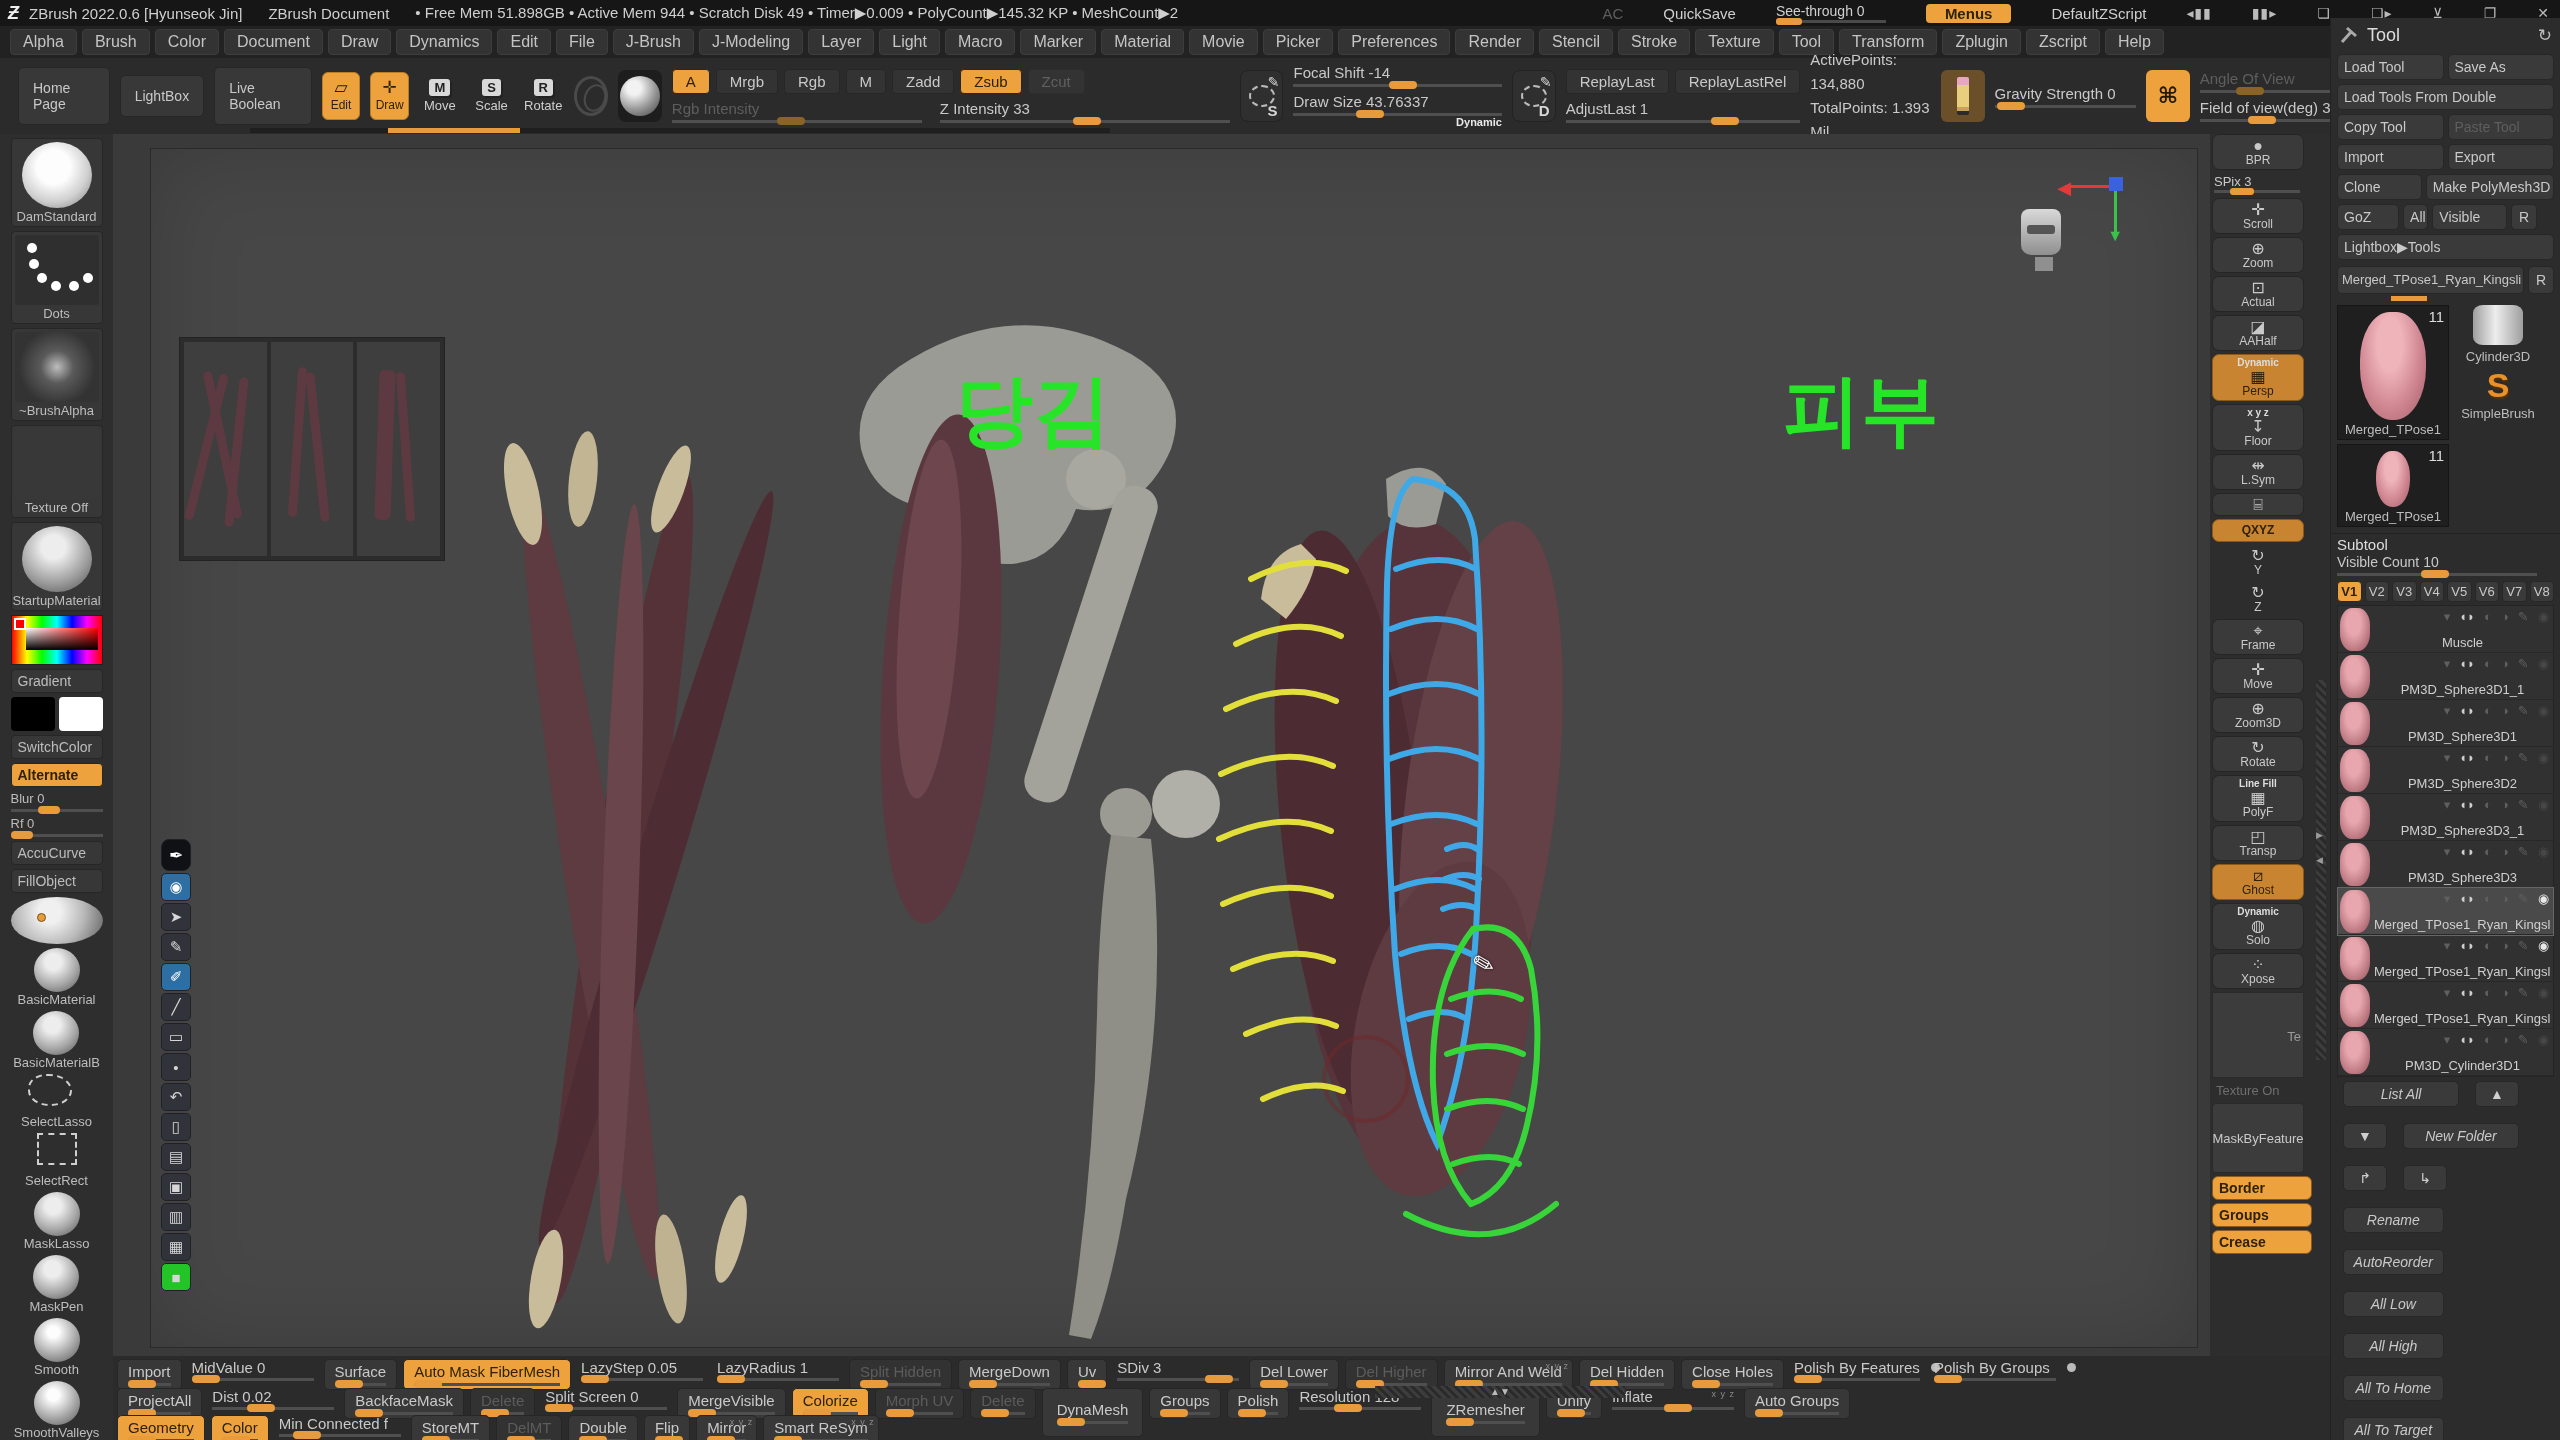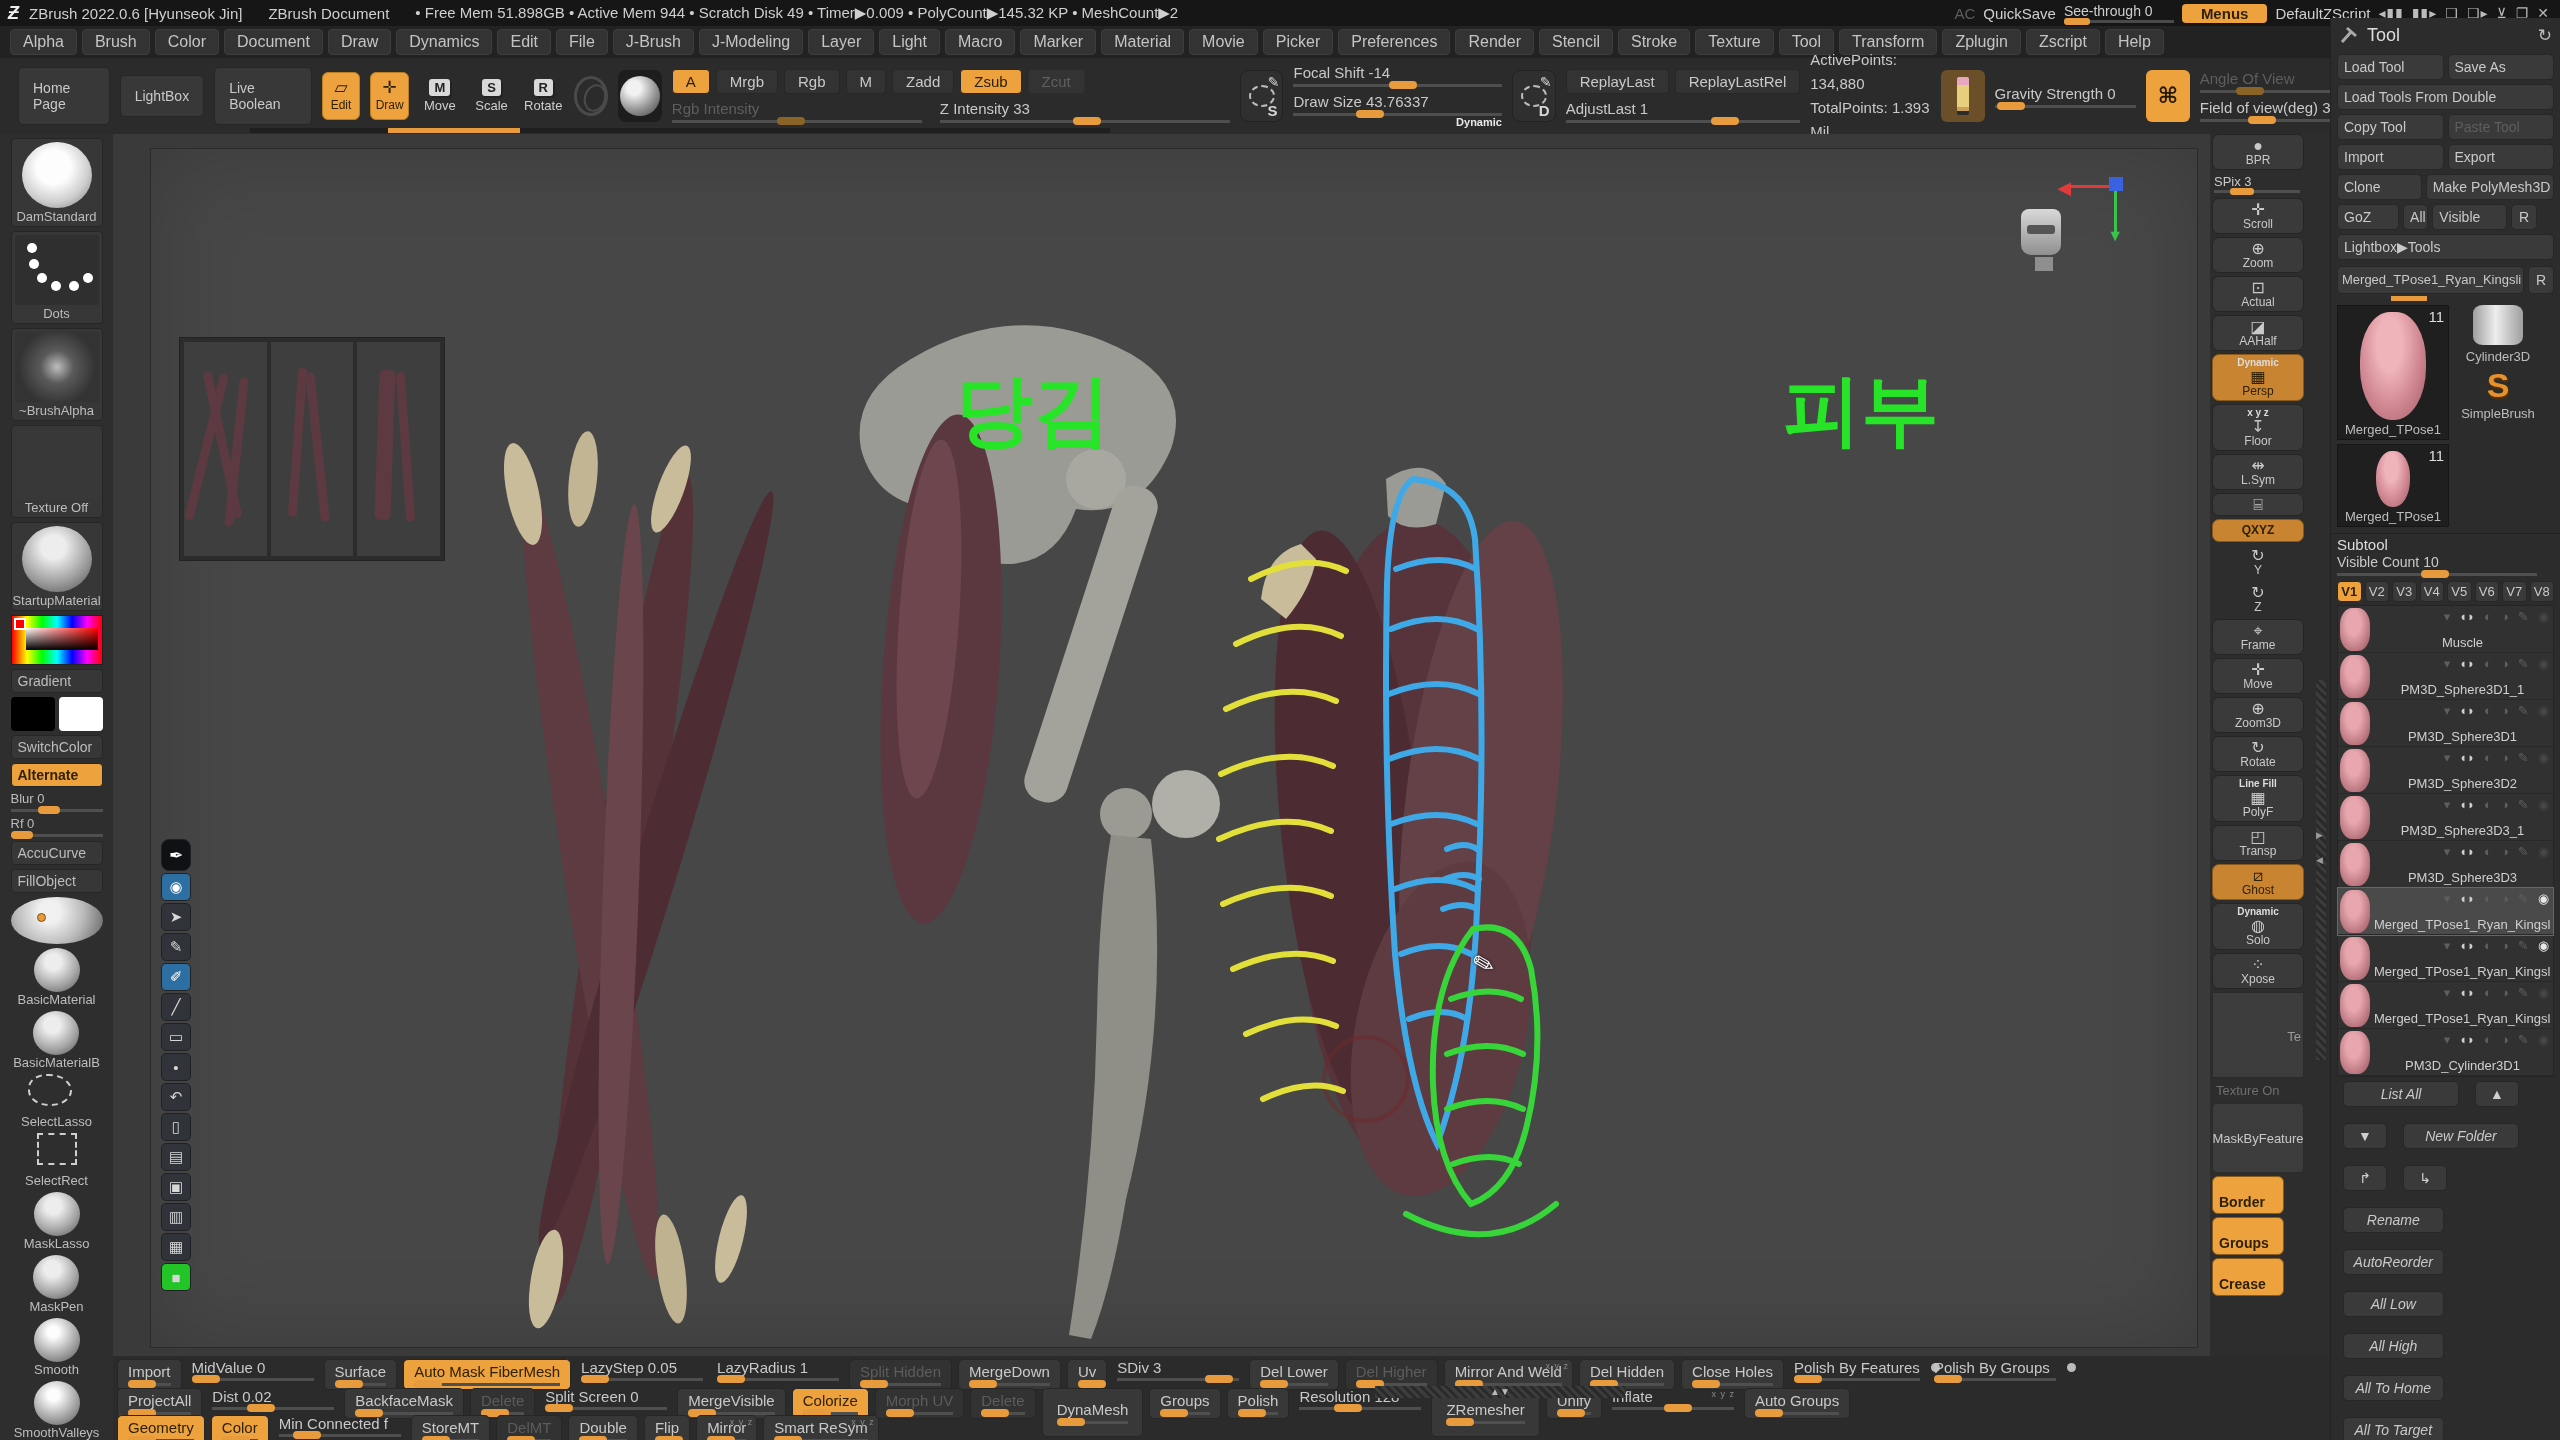--- a/index.html
+++ b/index.html
@@ -4,21 +4,21 @@
 <style>
   * { margin:0; padding:0; box-sizing:border-box; }
   html,body { width:2560px; height:1440px; overflow:hidden; background:#2d2d2d;
     font-family:"Liberation Sans","DejaVu Sans",sans-serif; color:#c8c8c8; }
 
   
   #titlebar { position:absolute; left:0; top:0; width:2560px; height:26px; background:#161616;
     display:flex; align-items:center; font-size:15px; color:#cfcfcf; }
   #logo { font-style:italic; font-weight:bold; color:#eee; font-size:18px; margin:0 10px 0 8px; }
   #titlebar .sep { width:26px; }
-  #tb-right { margin-left:auto; display:flex; align-items:center; gap:8px; padding-right:10px; }
+  #tb-right { margin-left:auto; display:flex; align-items:center; gap:40px; padding-right:10px; }
   #tb-right .dim { color:#5d5d5d; }
   .seethrough { display:flex; flex-direction:column; font-size:14px; line-height:14px; }
   .seethrough .strk { width:110px; height:3px; background:#4a4a4a; margin-top:2px; position:relative; }
   .seethrough .strk i { position:absolute; left:0; top:-2px; width:26px; height:7px; background:#e89b3c; border-radius:3px; }
   .menus-btn { background:#eda23e; color:#30220a; border-radius:4px; padding:1px 19px; font-weight:bold; }
   .winglyph { color:#bbb; font-size:14px; letter-spacing:1px; }
 
   
   #menubar { position:absolute; left:0; top:26px; width:2330px; height:32px; background:#222;
     display:flex; align-items:center; gap:5px; padding-left:10px; }
@@ -145,22 +145,22 @@
   .si.bare { background:none; border:none; }
   .si.slider { background:none; border:none; align-items:flex-start; padding-left:2px; }
   .si.slider .sl { font-size:13px; }
   .si.slider .strk { width:86px; height:3px; background:#4f4f4f; position:relative; margin-top:2px; }
   .si.slider .strk i { position:absolute; top:-2px; left:16px; width:24px; height:7px; background:#e89b3c; border-radius:3px; }
   #texbox { width:92px; height:86px; background:#3c3c3c; border:1px solid #2a2a2a; position:relative; color:#9a9a9a; font-size:13px; }
   #texbox span { position:absolute; right:2px; top:36px; }
   .texon { font-size:13px; color:#6e6e6e; padding:2px 0 2px 4px; }
   #maskby { width:92px; height:70px; background:#3c3c3c; border:1px solid #2a2a2a; border-radius:4px;
     font-size:13px; color:#c9c9c9; display:flex; align-items:center; justify-content:center; }
-  .obtn { width:72px; background:#eda23e; border:1px solid #8a5a1b; border-radius:6px; color:#2e2105;
-    font-size:14px; font-weight:bold; padding:17px 0 3px 6px; }
+  .obtn { width:100px; background:#eda23e; border:1px solid #8a5a1b; border-radius:6px; color:#2e2105;
+    font-size:14px; font-weight:bold; padding:3px 0 3px 6px; }
   #tray-scroll { position:absolute; left:2316px; top:680px; width:10px; height:380px;
     background:repeating-linear-gradient(45deg,#3c3c3c 0 3px,#2a2a2a 3px 6px); }
   #tray-scroll .ar { position:absolute; left:0; width:10px; font-size:9px; color:#9a9a9a; }
 
   
   #tray { position:absolute; left:2330px; top:18px; width:230px; height:1422px; background:#2c2c2c; border-left:1px solid #222; }
   #tray-head { display:flex; align-items:center; height:34px; padding:0 8px; gap:8px; font-size:18px; color:#ddd; }
   #tray-head .rot { margin-left:auto; font-size:17px; color:#bbb; }
   .tgrid { display:flex; flex-wrap:wrap; gap:4px; padding:2px 6px; }
   .tb { background:#3a3a3a; border:1px solid #272727; border-radius:5px; color:#c9c9c9;

